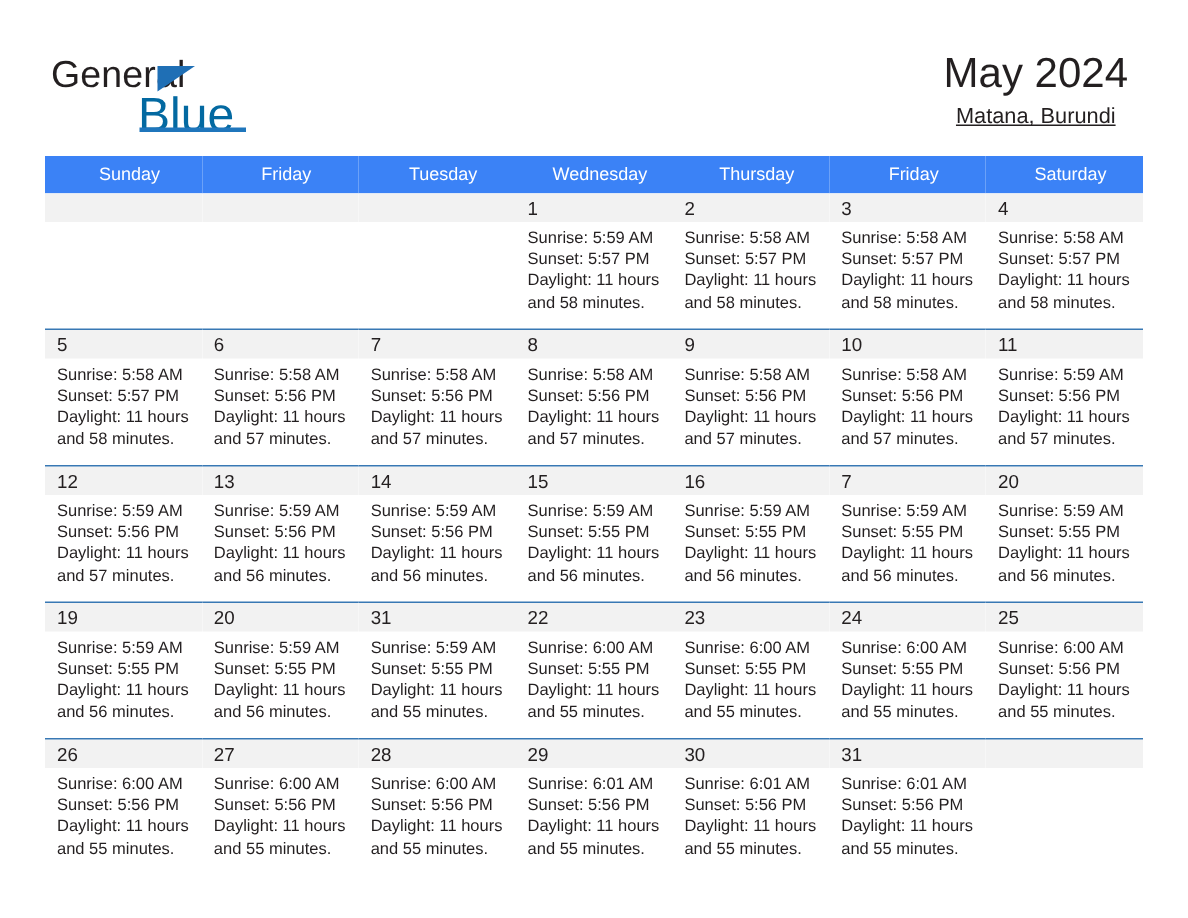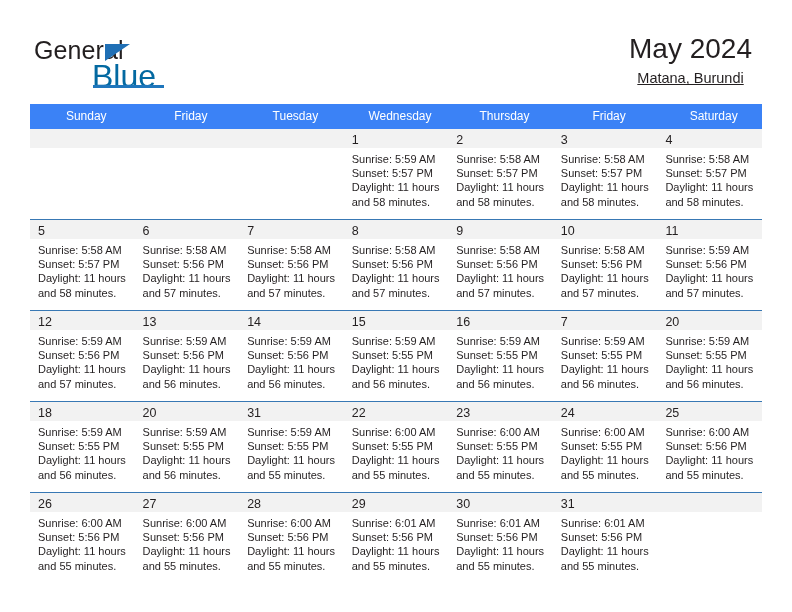--- a/index.html
+++ b/index.html
@@ -367,21 +367,21 @@
               <div class="cell-body">
                 <div>Sunrise: 5:59 AM</div>
                 <div>Sunset: 5:55 PM</div>
                 <div>Daylight: 11 hours</div>
                 <div>and 56 minutes.</div>
               </div>
             </td>
           </tr>
           <tr>
             <td>
-              <div class="daynum-band"><span class="daynum">18</span></div>
+              <div class="daynum-band"><span class="daynum">19</span></div>
               <div class="cell-body">
                 <div>Sunrise: 5:59 AM</div>
                 <div>Sunset: 5:55 PM</div>
                 <div>Daylight: 11 hours</div>
                 <div>and 56 minutes.</div>
               </div>
             </td>
             <td>
               <div class="daynum-band"><span class="daynum">20</span></div>
               <div class="cell-body">

